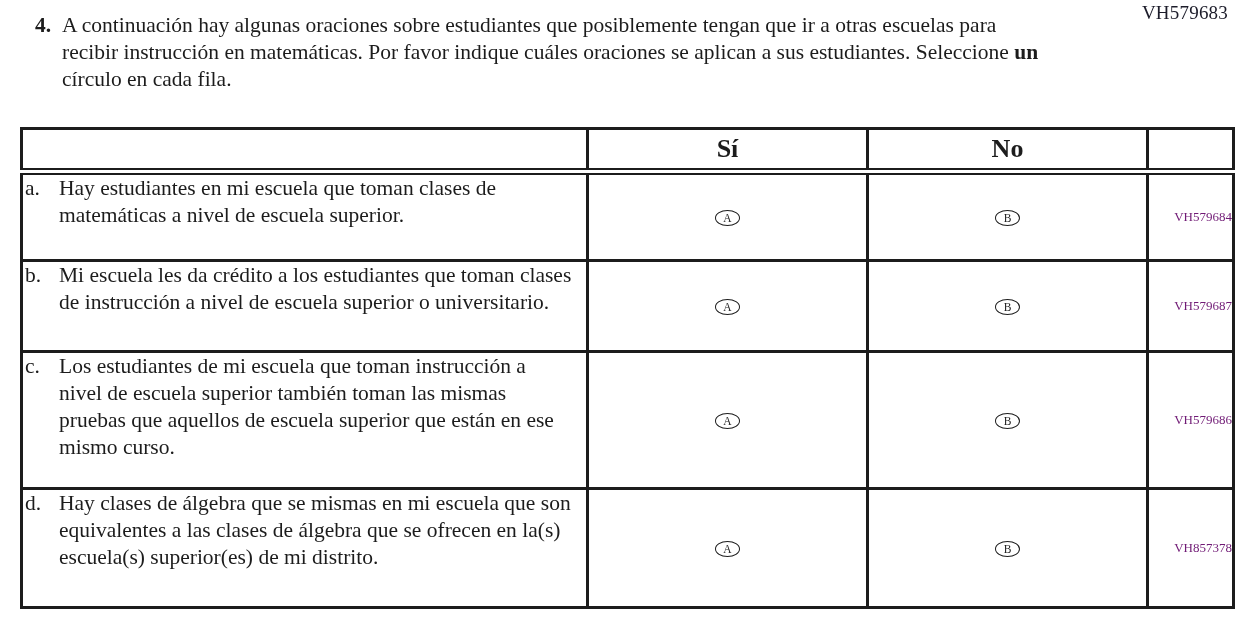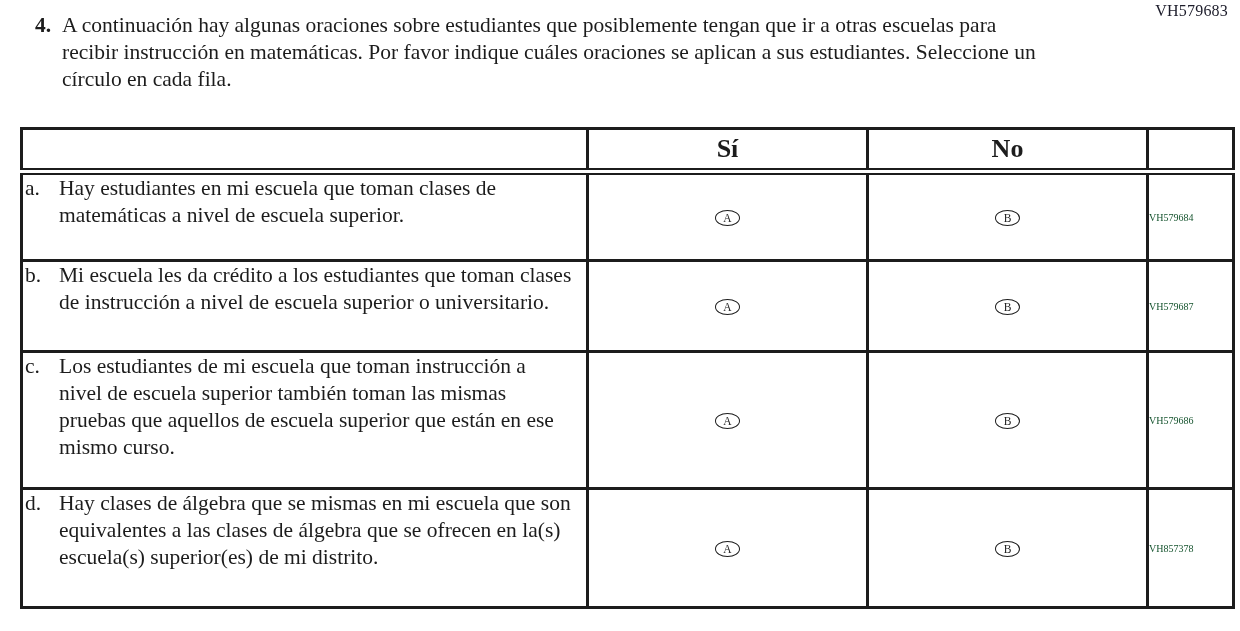--- a/index.html
+++ b/index.html
@@ -13,21 +13,21 @@
     position: relative;
     width: 1240px;
     height: 631px;
     background: #ffffff;
     overflow: hidden;
   }
   .top-code {
     position: absolute;
     top: 2px;
     right: 12px;
-    font-size: 16px;
+    font-size: 19px;
     letter-spacing: 0.2px;
     color: #1c1c2a;
     margin-left: 11px;
   }
   .question-block {
     position: absolute;
     left: 35px;
     top: 12px;
     display: flex;
     align-items: flex-start;
@@ -37,21 +37,21 @@
     font-size: 21.5px;
     line-height: 27px;
     width: 27px;
     flex: 0 0 27px;
   }
   .question-text {
     width: 985px;
     font-size: 21.5px;
     line-height: 27px;
   }
-  .question-text b { font-weight: normal; text-align: right; }
+  .question-text b { font-weight: bold; text-align: right; }
 
   table.survey {
     position: absolute;
     left: 20px;
     top: 127px;
     width: 1212px;
     border-collapse: collapse;
     table-layout: fixed;
   }
   table.survey col.c-stmt { width: 566px; }
@@ -98,24 +98,24 @@
     width: 25px;
     height: 16px;
     border: 1.7px solid #1c1c1c;
     border-radius: 50%;
     font-size: 11.5px;
     line-height: 1;
     cursor: pointer;
     box-sizing: border-box;
   }
   td.code {
-    text-align: left;
+    text-align: right;
     vertical-align: middle;
-    font-size: 10px;
-    color: #14532d;
+    font-size: 13px;
+    color: #701a75;
   }
   tr.r-a td { height: 84px; }
   tr.r-b td { height: 88px; }
   tr.r-c td { height: 134px; }
   tr.r-d td { height: 116px; }
 </style>
 </head>
 <body>
 
 <div class="page">

